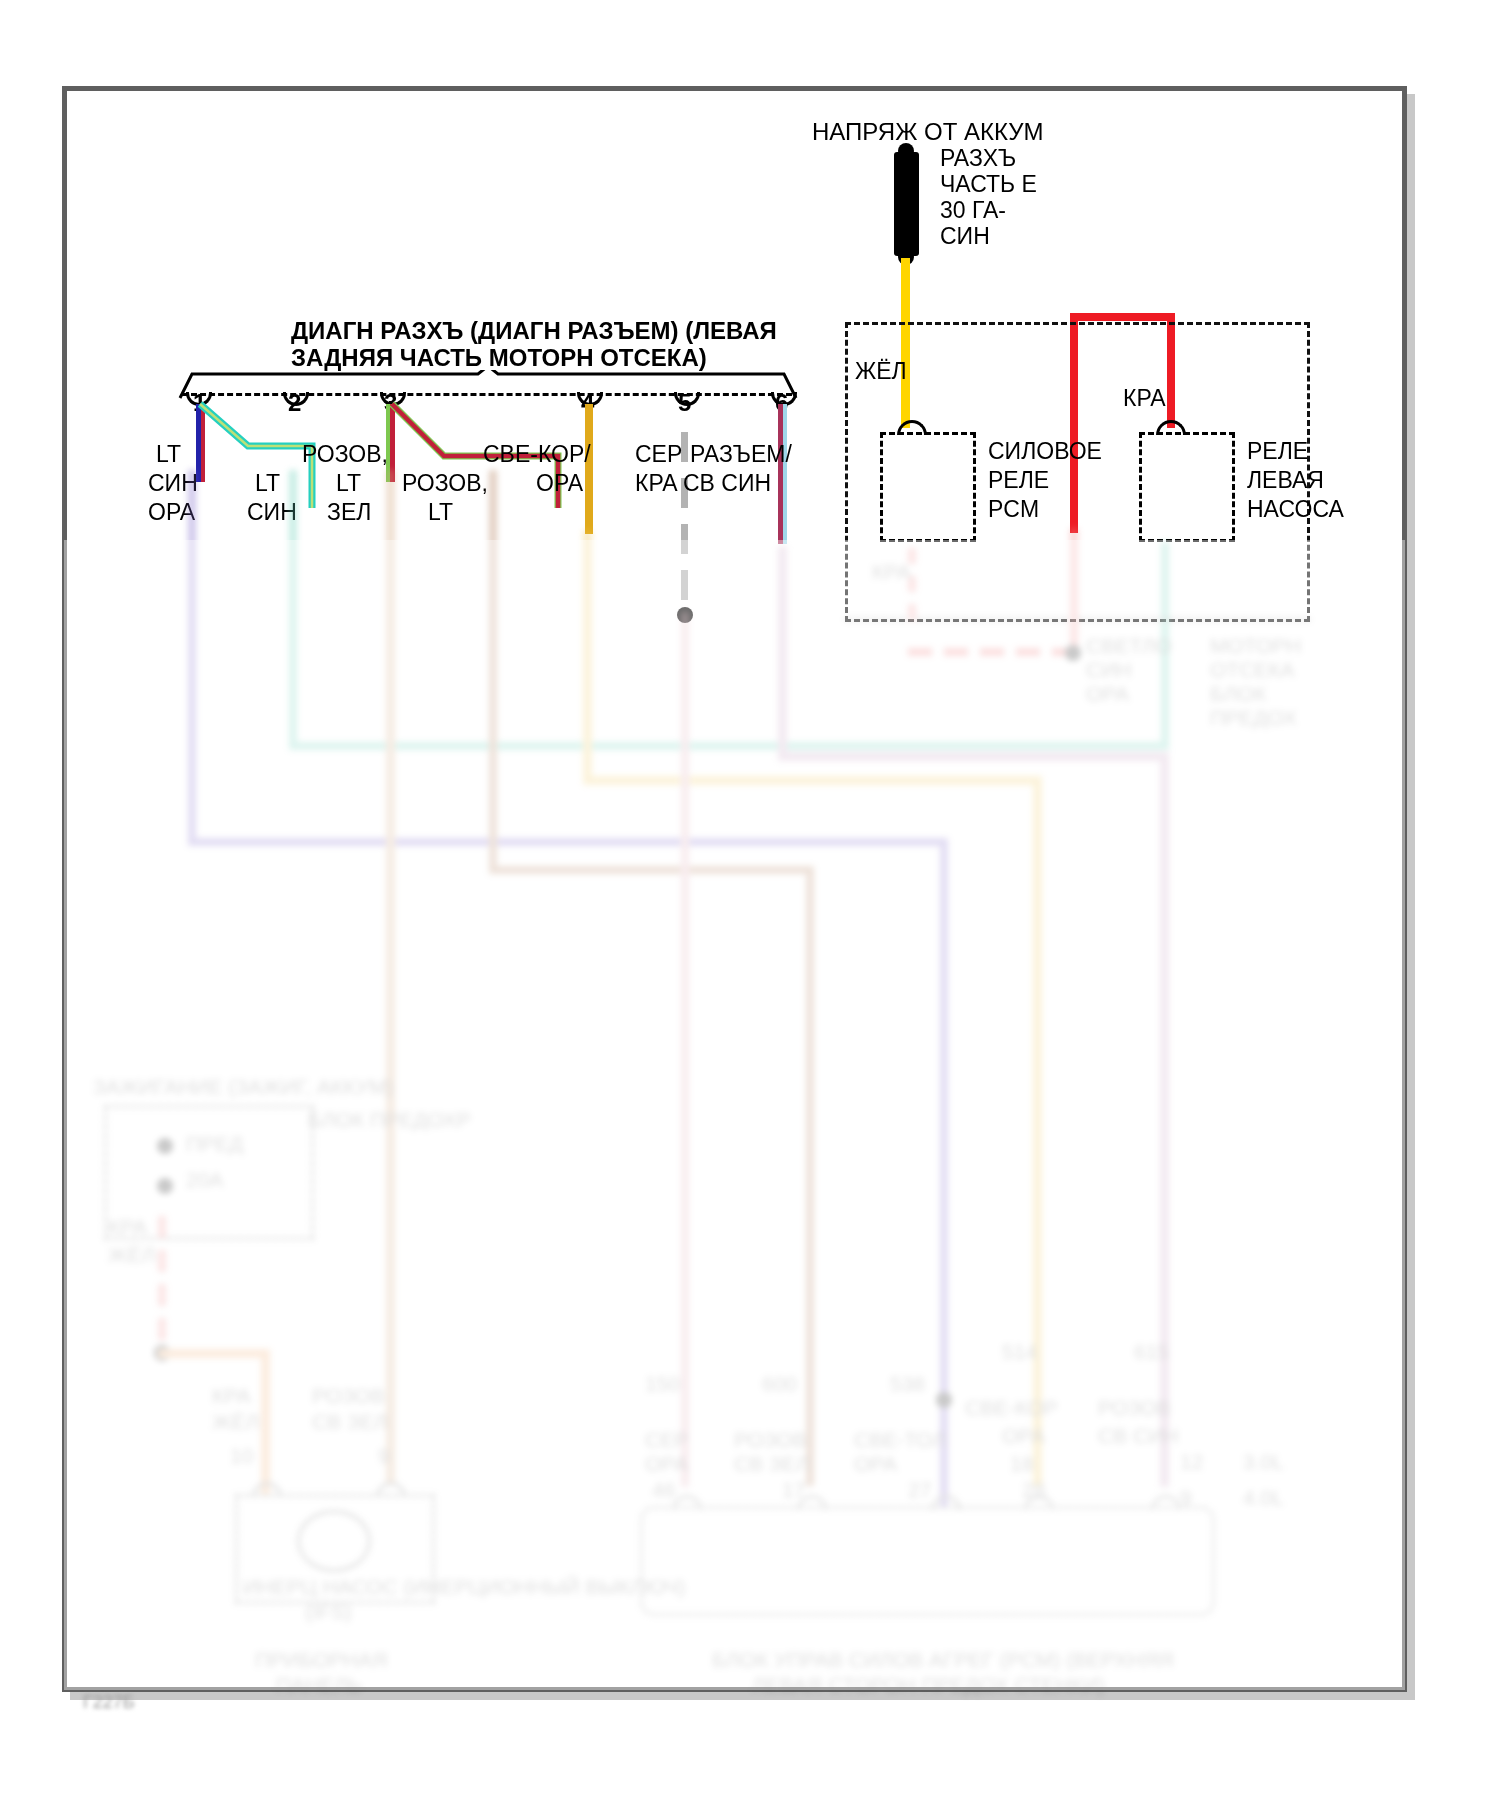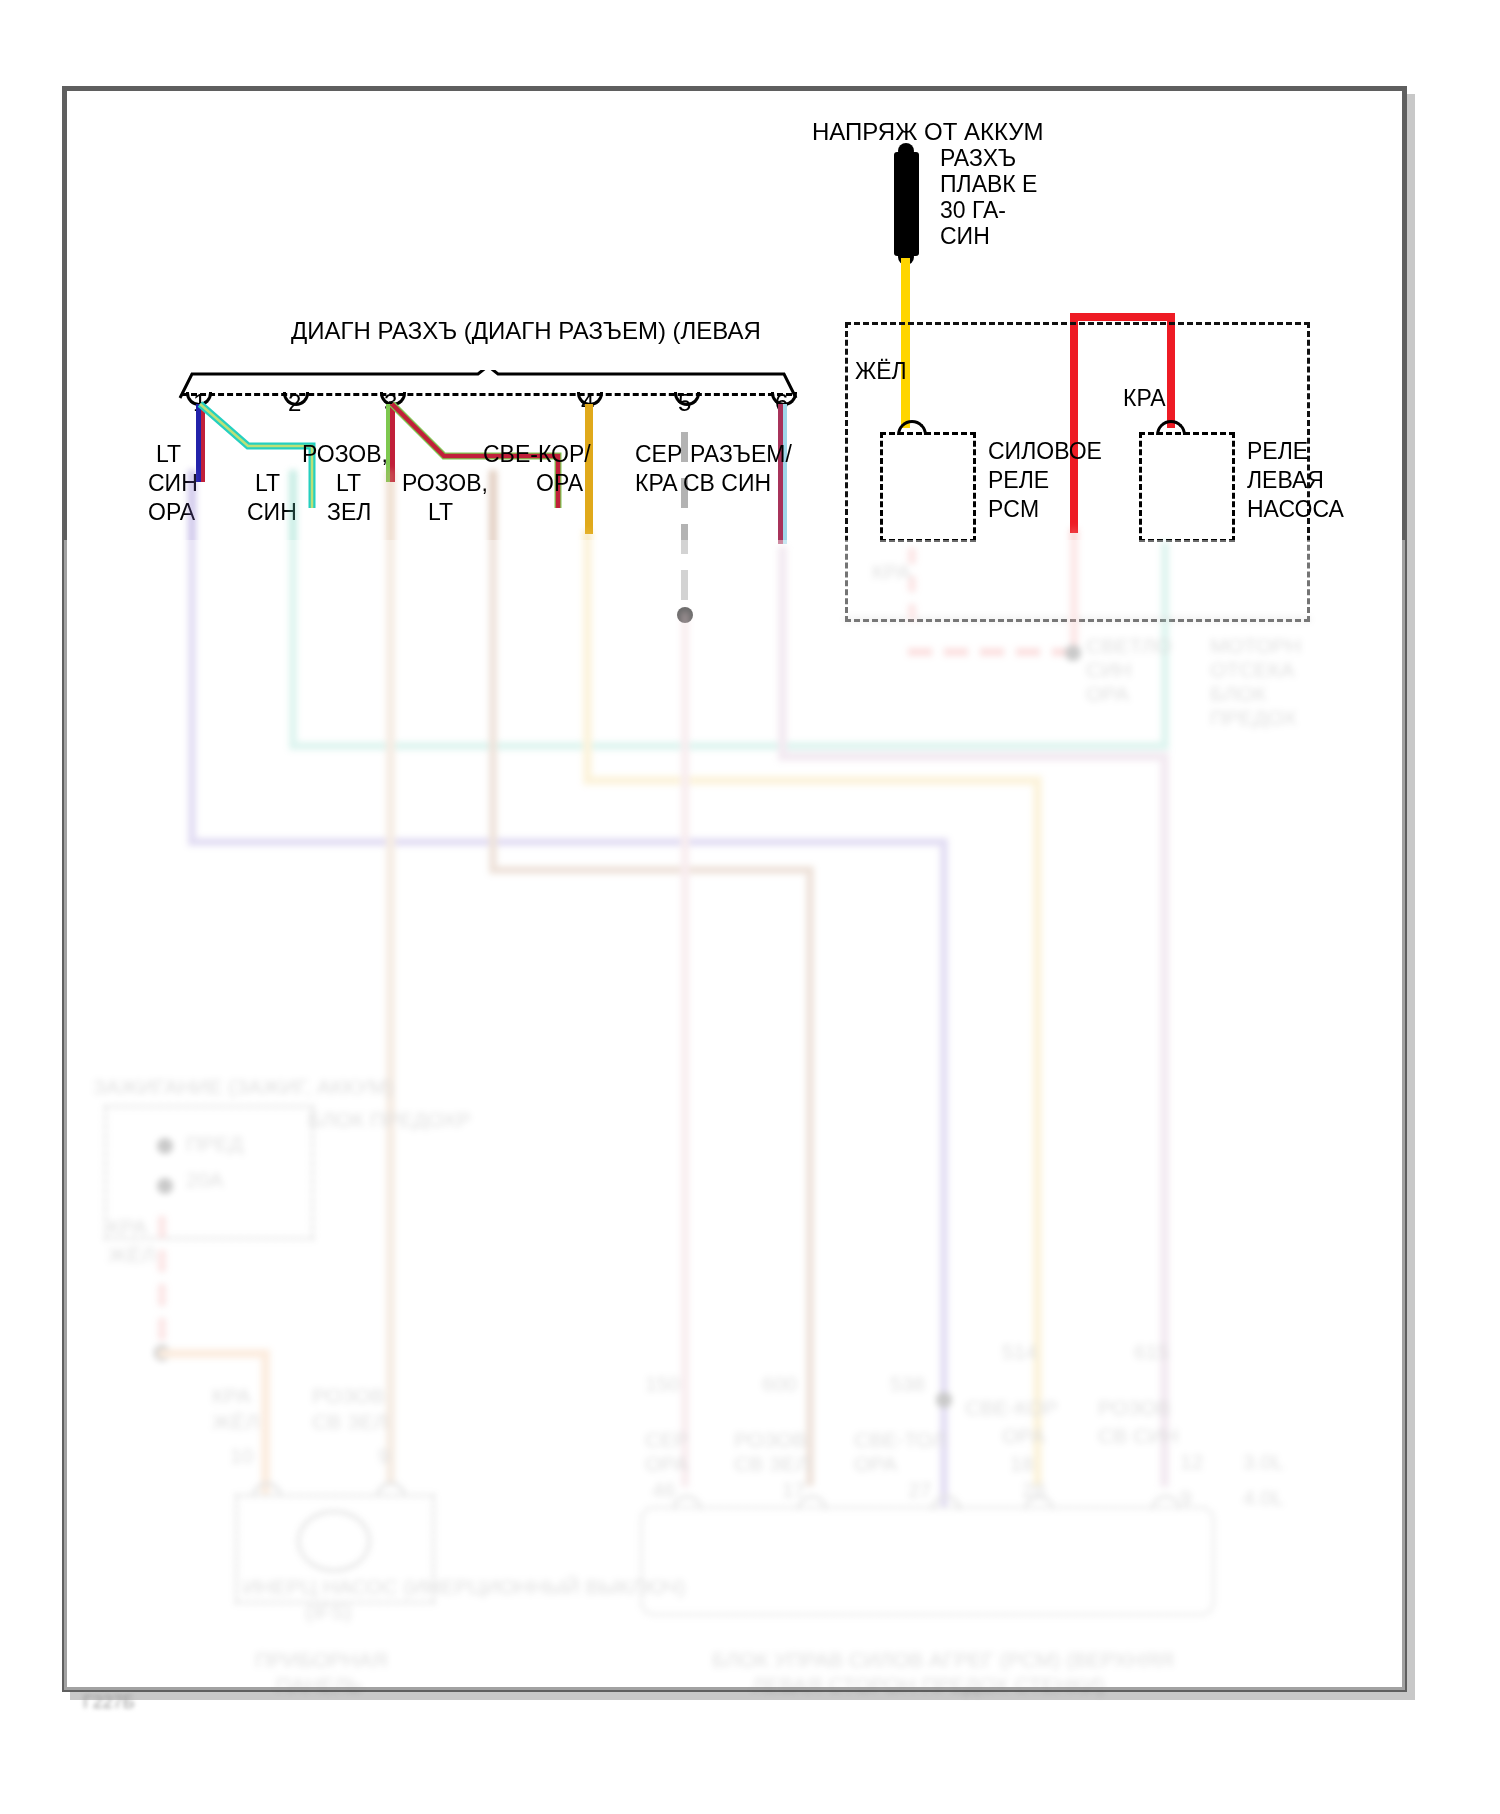--- a/index.html
+++ b/index.html
@@ -44,21 +44,21 @@
     position: absolute;
   }
   .txt {
     position: absolute;
     color: #000000;
     white-space: pre;
     line-height: 1.16;
   }
   .lbl-sm { font-size: 21px; }
   .lbl-md { font-size: 23px; }
-  .lbl-lg { font-size: 24px; }
+  .lbl-lg { font-size: 24px; font-weight: bold; }
 
   .dashbox {
     position: absolute;
     border: 3px dashed #000000;
     box-sizing: border-box;
   }
   .dashline-h {
     position: absolute;
     border-top: 3px dashed #000000;
   }
@@ -129,21 +129,21 @@
   <div class="frame-shadow"></div>
   <div class="frame-outer"></div>
 
   <div class="txt lbl-lg" style="left:812px; top:118px; font-weight:400;text-align:center;">НАПРЯЖ ОТ АККУМ</div>
 
   <div class="dot" style="left:898px; top:143px;"></div>
   <div class="fuse-body" style="left:894px; top:152px; width:25px; height:104px;"></div>
   <div class="dot" style="left:898px; top:249px;"></div>
 
   <div class="txt lbl-md" style="left:940px; top:145px;">РАЗХЪ</div>
-  <div class="txt lbl-md" style="left:940px; top:171px;">ПЛАВК Е</div>
+  <div class="txt lbl-md" style="left:940px; top:171px;">ЧАСТЬ Е</div>
   <div class="txt lbl-md" style="left:940px; top:197px;">30 ГА-</div>
   <div class="txt lbl-md" style="left:940px; top:223px;">СИН</div>
 
   <div class="wire" style="left:901px; top:258px; width:9px; height:170px; background:#ffd500;"></div>
   <div class="txt lbl-md" style="left:855px; top:358px;">ЖЁЛ</div>
 
   <div class="wire" style="left:1070px; top:313px; width:8px; height:220px; background:#ee1b24;"></div>
   <div class="wire" style="left:1070px; top:313px; width:105px; height:8px; background:#ee1b24;"></div>
   <div class="wire" style="left:1167px; top:313px; width:8px; height:115px; background:#ee1b24;"></div>
   <div class="txt lbl-md" style="left:1123px; top:385px;">КРА</div>
@@ -156,20 +156,21 @@
   <div class="txt lbl-md" style="left:988px; top:467px;">РЕЛЕ</div>
   <div class="txt lbl-md" style="left:988px; top:496px;">PCM</div>
 
   <div class="pincup-up" style="left:1156px; top:420px;"></div>
   <div class="dashbox" style="left:1139px; top:432px; width:96px; height:110px;"></div>
   <div class="txt lbl-md" style="left:1247px; top:438px;">РЕЛЕ</div>
   <div class="txt lbl-md" style="left:1247px; top:467px;">ЛЕВАЯ</div>
   <div class="txt lbl-md" style="left:1247px; top:496px;">НАСОСА</div>
 
   <div class="txt lbl-lg" style="left:291px; top:317px;">ДИАГН РАЗХЪ (ДИАГН РАЗЪЕМ) (ЛЕВАЯ</div>
+  <div class="txt lbl-lg" style="left:291px; top:344px;">ЗАДНЯЯ ЧАСТЬ МОТОРН ОТСЕКА)</div>
 
   <svg style="position:absolute; left:178px; top:370px;" width="620" height="30" viewBox="0 0 620 30">
     <path d="M2 28 L14 4 L300 4 L310 -4 L320 4 L606 4 L618 28" fill="none" stroke="#000" stroke-width="3"></path>
   </svg>
 
   <div class="dashline-h" style="left:182px; top:393px; width:610px;"></div>
 
   <div class="txt lbl-lg" style="left:193px; top:389px;">1</div>
   <div class="txt lbl-lg" style="left:288px; top:389px;">2</div>
   <div class="txt lbl-lg" style="left:384px; top:389px;">3</div>

